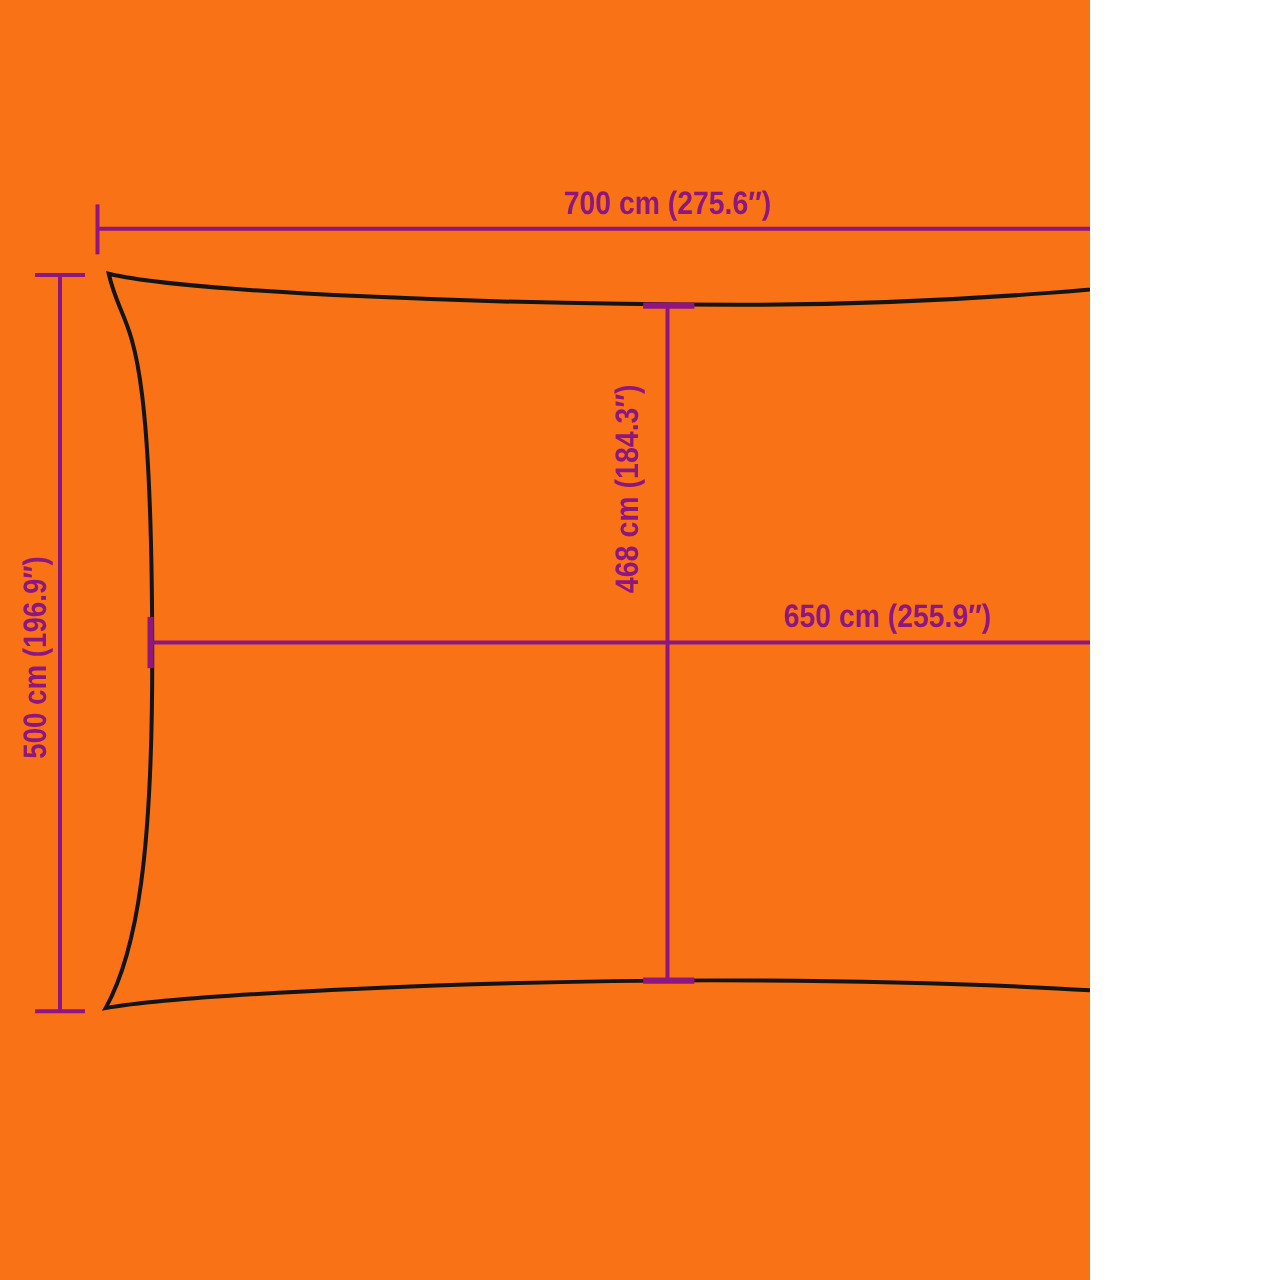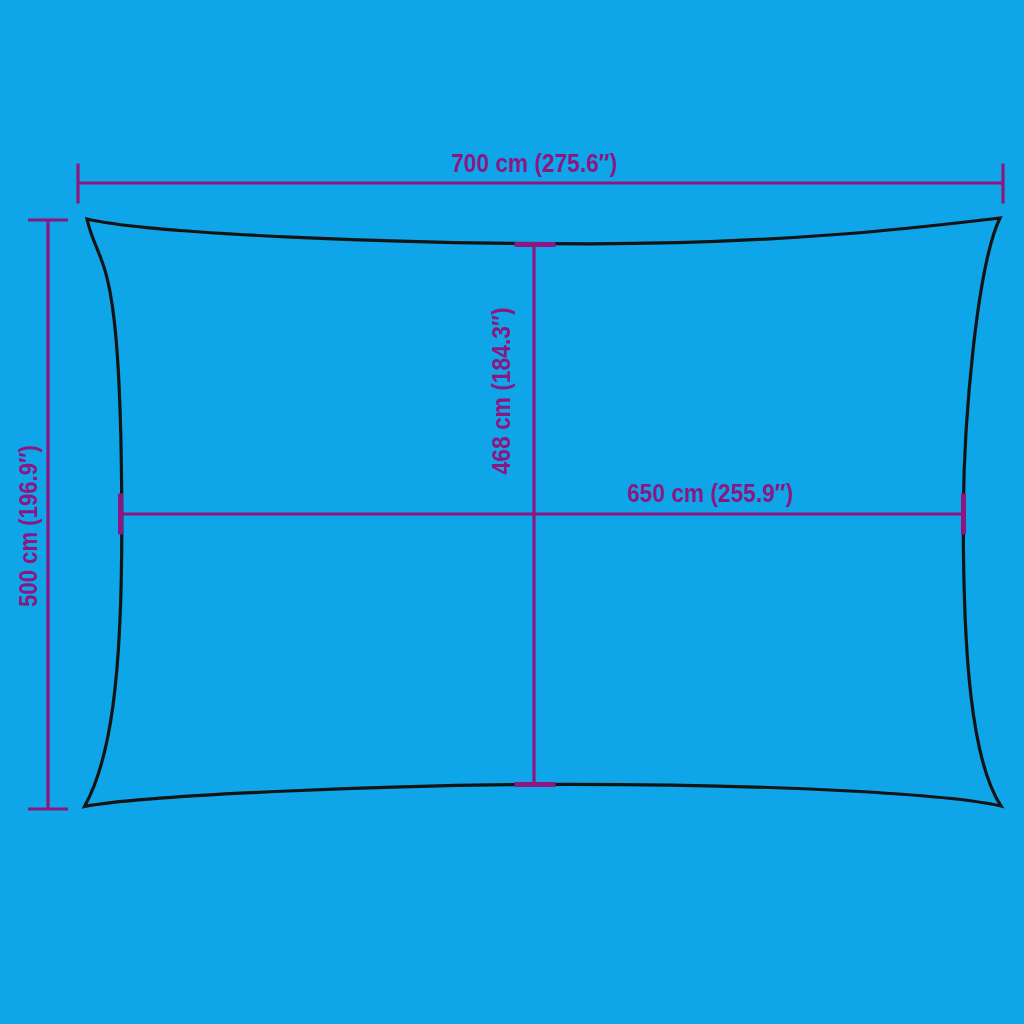--- a/index.html
+++ b/index.html
@@ -1,16 +1,16 @@
 <!DOCTYPE html>
 <html><head>
 <meta charset="utf-8">
 <style>
   html,body{margin:0;padding:0;background:#ffffff;}
-  .page{width:1024px;height:1024px;position:relative;overflow:hidden;background:#0ea5e9;text-align:right;}
+  .page{width:872px;height:1024px;position:relative;overflow:hidden;background:#f97316;text-align:right;}
   text{font-family:"Liberation Sans",sans-serif;font-weight:bold;fill:#8e1680;}
 </style>
 </head>
 <body>
 
 <div class="page">
 <svg width="1024" height="1024" viewBox="0 0 1024 1024" xmlns="http://www.w3.org/2000/svg">
 
   <path d="M 87 219
            C 150 234.1, 400 243.8, 590 243.8

